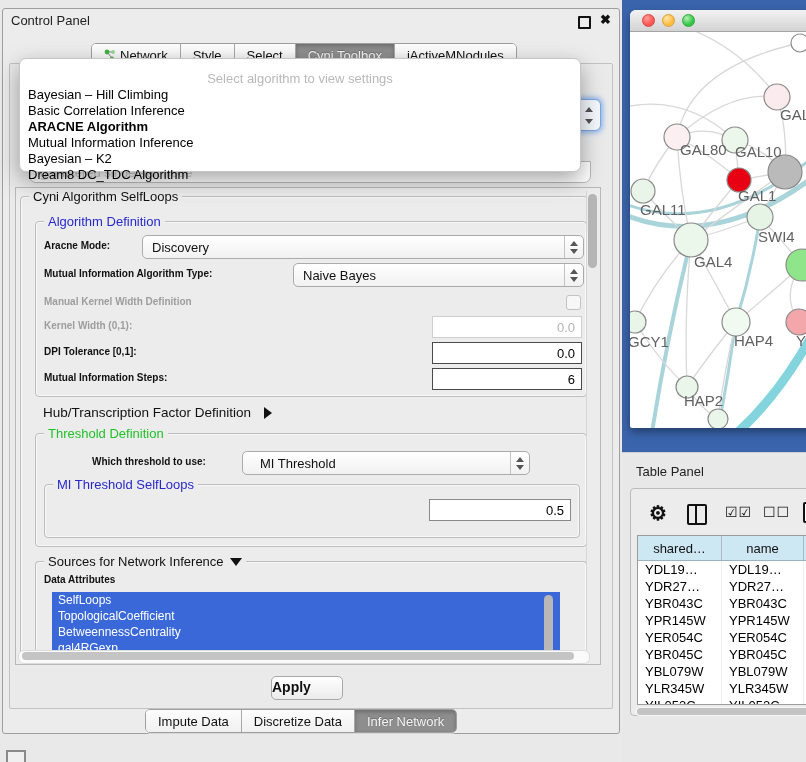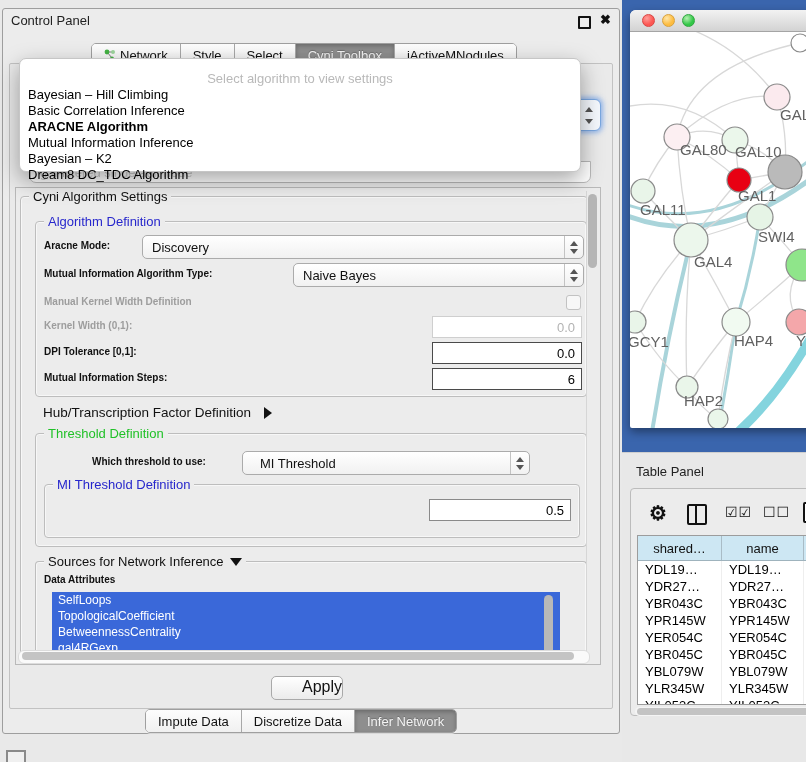--- a/index.html
+++ b/index.html
@@ -71,21 +71,21 @@
     border-right:6px solid transparent;border-top:8px solid #111;margin-left:6px;vertical-align:0px;}
   .attr-list{position:absolute;background:#3a68d9;overflow:hidden;}
   .attr-list .li{height:16px;line-height:16px;color:#fff;font-size:12px;padding-left:6px;white-space:nowrap;}
   .list-thumb{position:absolute;right:4px;top:3px;width:9px;height:60px;background:#b8b8b8;border-radius:5px;}
   .vscroll{position:absolute;right:1px;top:3px;width:12px;height:468px;background:#ececec;border-left:1px solid #d6d6d6;}
   .vscroll .thumb{position:absolute;left:1px;top:3px;width:9px;height:74px;background:#b5b5b5;border-radius:5px;}
   .hscroll{position:absolute;left:2px;top:462px;width:570px;height:12px;background:#fafafa;border:1px solid #dcdcdc;border-radius:6px;}
   .hscroll .thumb{position:absolute;left:3px;top:1px;width:552px;height:8px;background:#c4c4c4;border-radius:4px;}
 
   .apply-btn{left:268px;top:667px;width:70px;height:22px;background:linear-gradient(#ffffff,#ebebeb);
-    border:1px solid #a9a9a9;border-radius:5px;font-size:16px;color:#111;text-align:right;line-height:20px;}
+    border:1px solid #a9a9a9;border-radius:5px;font-size:14px;color:#111;text-align:left;line-height:20px;font-weight:bold;}
 
   
   .net-frame{left:622px;top:0;width:184px;height:452px;background:#3a65ad;}
   .net-window{left:630px;top:10px;width:210px;height:418px;background:#fff;border-radius:6px 6px 2px 2px;
     box-shadow:0 4px 10px rgba(0,0,0,.4);}
   .net-titlebar{position:absolute;left:0;top:0;width:100%;height:22px;border-radius:6px 6px 0 0;
     background:linear-gradient(#f2f2f2,#d3d3d3);border-bottom:1px solid #a5a5a5;box-sizing:border-box;}
   .light{position:absolute;top:4px;width:13px;height:13px;border-radius:50%;box-sizing:border-box;}
   .light.red{left:12px;background:radial-gradient(circle at 35% 30%,#ff9d99,#fc5753 60%);border:1px solid #d94542;}
   .light.yellow{left:32px;background:radial-gradient(circle at 35% 30%,#ffe6a8,#fdbc40 60%);border:1px solid #d9a13a;}
@@ -169,21 +169,21 @@
         <div class="item">Basic Correlation Inference</div>
         <div class="item selected">ARACNE Algorithm</div>
         <div class="item">Mutual Information Inference</div>
         <div class="item">Bayesian – K2</div>
         <div class="item">Dream8 DC_TDC Algorithm</div>
       </div>
   </div>
 
   <div class="abs settings">
     <div class="group" style="left:4px;top:8px;width:566px;height:458px;">
-      <span class="gtitle">Cyni Algorithm Settings</span>
+      <span class="gtitle">Cyni Algorithm SelfLoops</span>
 
       <div class="group" style="left:14px;top:24px;width:550px;height:174px;">
         <span class="gtitle blue">Algorithm Definition</span>
         <span class="lbl" style="left:8px;top:18px;">Aracne Mode:</span>
         <div class="combo" style="left:106px;top:13px;width:442px;">
           <span class="val">Discovery</span>
           <span class="spin">
               <span class="tri-up"></span>
               <span class="tri-dn"></span>
             </span>
@@ -215,21 +215,21 @@
         <span class="gtitle green">Threshold Definition</span>
         <span class="lbl" style="left:56px;top:22px;">Which threshold to use:</span>
         <div class="combo" style="left:206px;top:17px;width:288px;padding-left:8px;">
           <span class="val">MI Threshold</span>
           <span class="spin">
               <span class="tri-up"></span>
               <span class="tri-dn"></span>
             </span>
         </div>
         <div class="group" style="left:8px;top:50px;width:534px;height:52px;">
-          <span class="gtitle blue">MI Threshold Definition</span>
+          <span class="gtitle blue">MI Threshold SelfLoops</span>
           <input class="num mid" style="left: 384px; top: 14px; width: 142px;" value="0.5">
         </div>
       </div>
 
       <div class="group" style="left:14px;top:364px;width:550px;height:94px;border-bottom:none;">
         <span class="gtitle">
           <span>Sources for Network Inference</span><span class="arrow-down"></span>
         </span>
         <span class="lbl" style="left:8px;top:12px;">Data Attributes</span>
         <div class="attr-list" style="left:16px;top:30px;width:508px;height:64px;">

